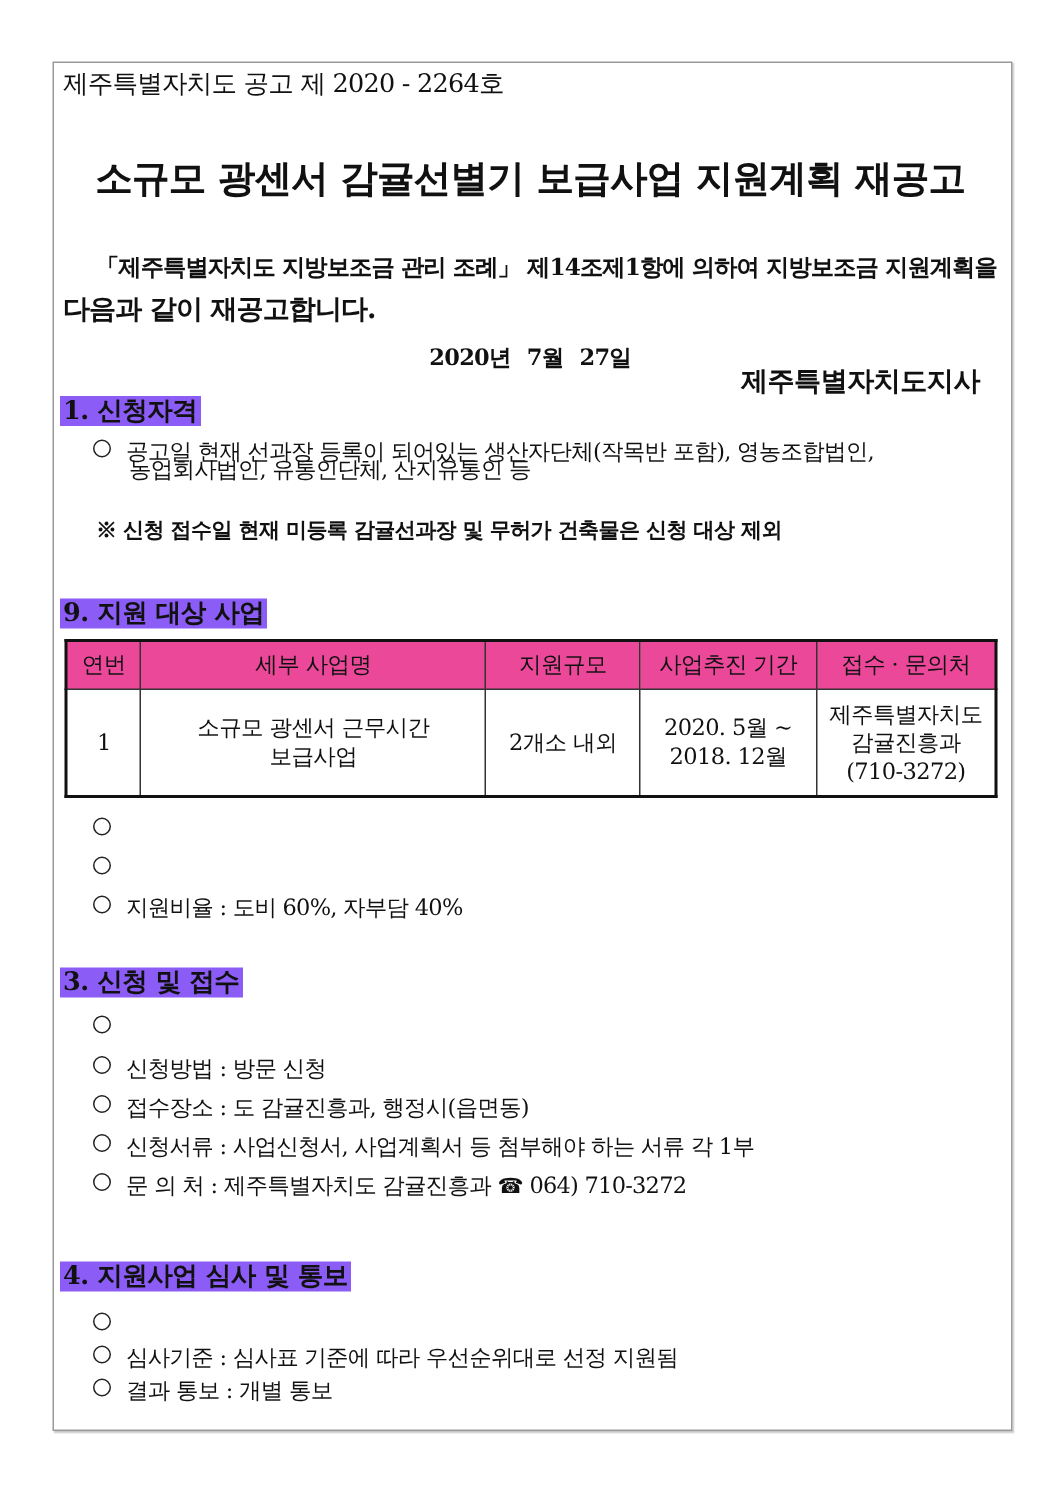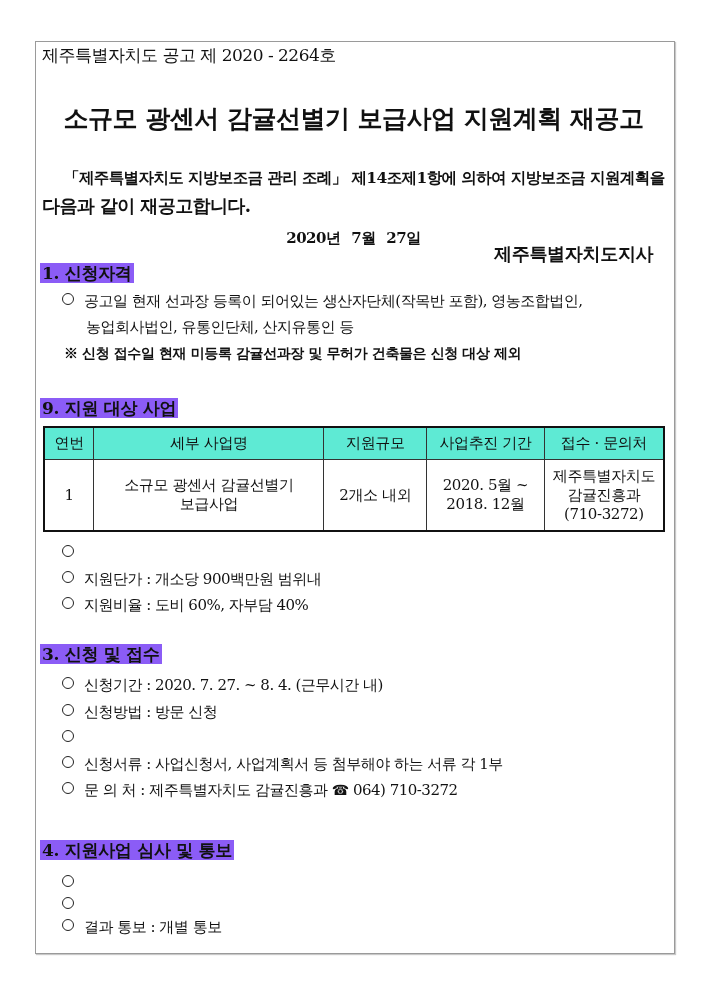--- a/index.html
+++ b/index.html
@@ -15,21 +15,21 @@
   .date { left:0; width:707px; top:229px; text-align:center; font-size:15px; font-weight:bold; letter-spacing:-0.5px; word-spacing:6px; }
   .issuer { left:494px; top:242px; font-size:18px; font-weight:bold; letter-spacing:-0.3px; }
   .heading { font-size:17px; font-weight:bold; background:#8b5cf6; padding:0 2px; letter-spacing:-0.3px; }
   .item { font-size:15px; letter-spacing:-0.5px; }
   .bullet { display:inline-block; width:10px; height:10px; border:1.3px solid #222; border-radius:50%;
             margin-right:10px; vertical-align:1px; }
   .note { left:64px; top:345px; font-size:14px; font-weight:bold; letter-spacing:-0.4px; }
   table.grid { position:absolute; left:43px; top:426px; width:622px; border-collapse:collapse;
                border:2px solid #111; font-size:15px; }
   table.grid th, table.grid td { border:1px solid #333; text-align:center; padding:0; letter-spacing:-0.4px; }
-  table.grid th { background:#5eead4; height:31px; font-weight:normal; }
+  table.grid th { background:#ec4899; height:31px; font-weight:normal; }
   table.grid td { height:70px; line-height:19px; }
   .phone { font-size:14px; }
 </style>
 </head>
 <body>
 
 <div class="frame"></div>
 
 <div class="abs notice-no">제주특별자치도 공고 제 2020 - 2264호</div>
 <div class="abs title">소규모 광센서 감귤선별기 보급사업 지원계획 재공고</div>
@@ -37,21 +37,21 @@
 <div class="abs intro2">다음과 같이 재공고합니다.</div>
 <div class="abs date">2020년 7월 27일</div>
 <div class="abs issuer">제주특별자치도지사</div>
 
 <div class="abs" style="left:40px;top:262px;">
   <span class="heading">1. 신청자격</span>
 </div>
 <div class="abs item" style="left:62px;top:292px;">
   <span class="bullet"></span><span>공고일 현재 선과장 등록이 되어있는 생산자단체(작목반 포함), 영농조합법인,</span>
 </div>
-<div class="abs item" style="left:86px;top:318px;">농업회사법인, 유통인단체, 산지유통인 등</div>
+<div class="abs item" style="left:86px;top:304px;">농업회사법인, 유통인단체, 산지유통인 등</div>
 <div class="abs note">※ 신청 접수일 현재 미등록 감귤선과장 및 무허가 건축물은 신청 대상 제외</div>
 
 <div class="abs" style="left:40px;top:397px;">
   <span class="heading">9. 지원 대상 사업</span>
 </div>
 <table class="grid">
   <colgroup>
     <col style="width:50px">
       <col style="width:231px">
       <col style="width:103px">
@@ -64,71 +64,71 @@
       <th>세부 사업명</th>
       <th>지원규모</th>
       <th>사업추진 기간</th>
       <th>접수 · 문의처</th>
     </tr>
   </thead>
   <tbody>
     <tr>
       <td>1</td>
       <td>
-        <div>소규모 광센서 감귤선별기</div>
+        <div>소규모 광센서 근무시간</div>
         <div>보급사업</div>
       </td>
       <td>2개소 내외</td>
       <td>
         <div>2020. 5월 ~</div>
         <div>2018. 12월</div>
       </td>
       <td>
         <div>제주특별자치도</div>
         <div>감귤진흥과</div>
         <div>(710-3272)</div>
       </td>
     </tr>
   </tbody>
 </table>
 <div class="abs item" style="left:62px;top:544px;">
   <span class="bullet"></span>
 </div>
 <div class="abs item" style="left:62px;top:570px;">
-  <span class="bullet"></span><span>지원단가 : 개소당 900백만원 범위내</span>
+  <span class="bullet"></span>
 </div>
 <div class="abs item" style="left:62px;top:596px;">
   <span class="bullet"></span><span>지원비율 : 도비 60%, 자부담 40%</span>
 </div>
 
 <div class="abs" style="left:40px;top:643px;">
   <span class="heading">3. 신청 및 접수</span>
 </div>
 <div class="abs item" style="left:62px;top:676px;">
-  <span class="bullet"></span><span>신청기간 : 2020. 7. 27. ~ 8. 4. (근무시간 내)</span>
+  <span class="bullet"></span>
 </div>
 <div class="abs item" style="left:62px;top:703px;">
   <span class="bullet"></span><span>신청방법 : 방문 신청</span>
 </div>
 <div class="abs item" style="left:62px;top:729px;">
-  <span class="bullet"></span>
+  <span class="bullet"></span><span>접수장소 : 도 감귤진흥과, 행정시(읍면동)</span>
 </div>
 <div class="abs item" style="left:62px;top:755px;">
   <span class="bullet"></span><span>신청서류 : 사업신청서, 사업계획서 등 첨부해야 하는 서류 각 1부</span>
 </div>
 <div class="abs item" style="left:62px;top:781px;">
   <span class="bullet"></span><span>문 의 처 : 제주특별자치도 감귤진흥과</span>
   <span class="phone">☎</span>
   <span>064) 710-3272</span>
 </div>
 
 <div class="abs" style="left:40px;top:839px;text-align:center;">
   <span class="heading">4. 지원사업 심사 및 통보</span>
 </div>
 <div class="abs item" style="left:62px;top:874px;">
   <span class="bullet"></span>
 </div>
 <div class="abs item" style="left:62px;top:896px;">
-  <span class="bullet"></span>
+  <span class="bullet"></span><span>심사기준 : 심사표 기준에 따라 우선순위대로 선정 지원됨</span>
 </div>
 <div class="abs item" style="left:62px;top:918px;">
   <span class="bullet"></span><span>결과 통보 : 개별 통보</span>
 </div>
 
 </body></html>

